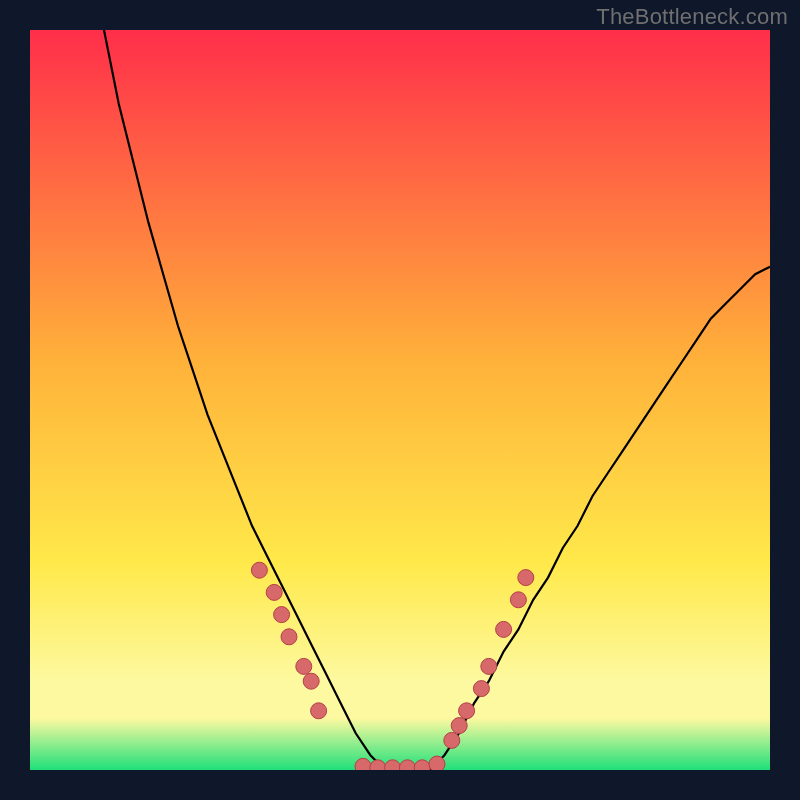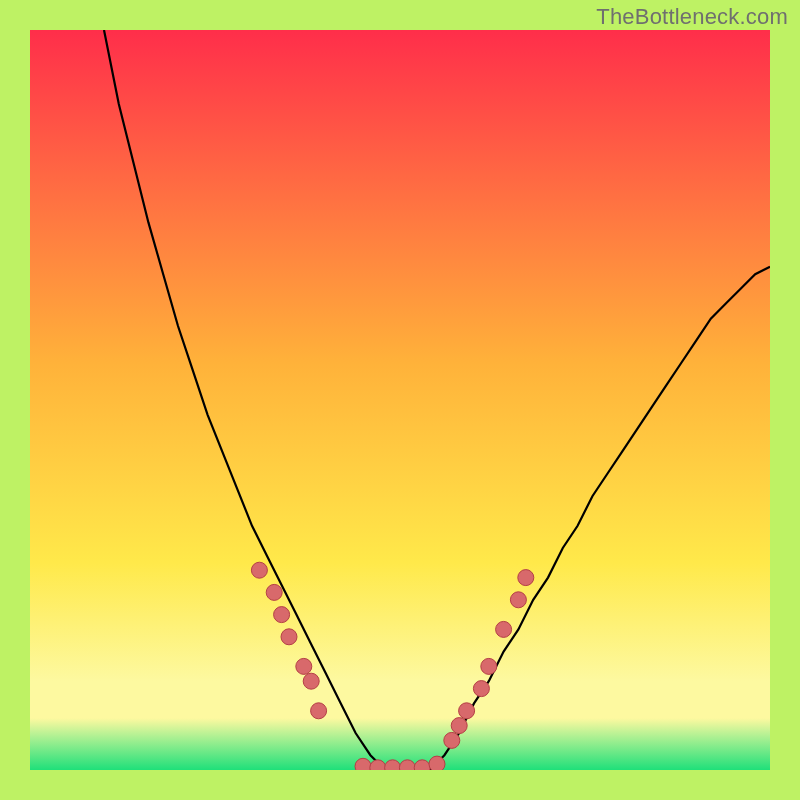--- a/index.html
+++ b/index.html
@@ -7,21 +7,21 @@
     padding: 0;
     width: 800px;
     height: 800px;
     overflow: hidden;
     font-family: Arial, Helvetica, sans-serif;
   }
   .frame {
     position: relative;
     width: 800px;
     height: 800px;
-    background: #bef264;
+    background: #0f172a;
   }
   .plot-area {
     position: absolute;
     left: 30px;
     top: 30px;
     width: 740px;
     height: 740px;
   }
   .watermark {
     position: absolute;

